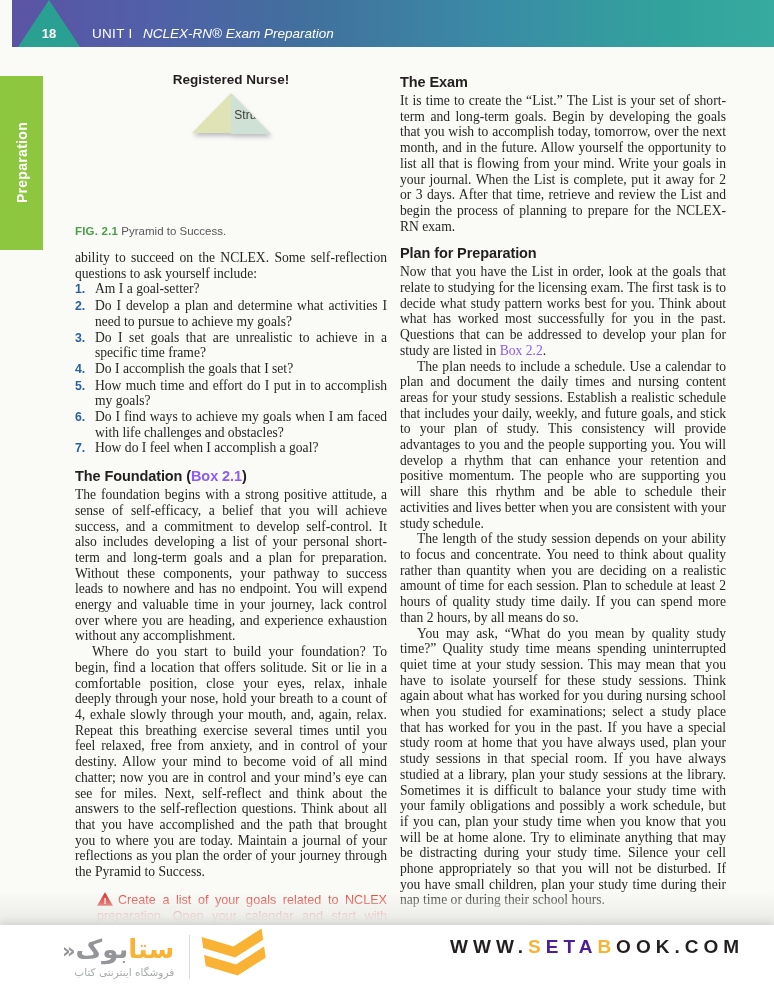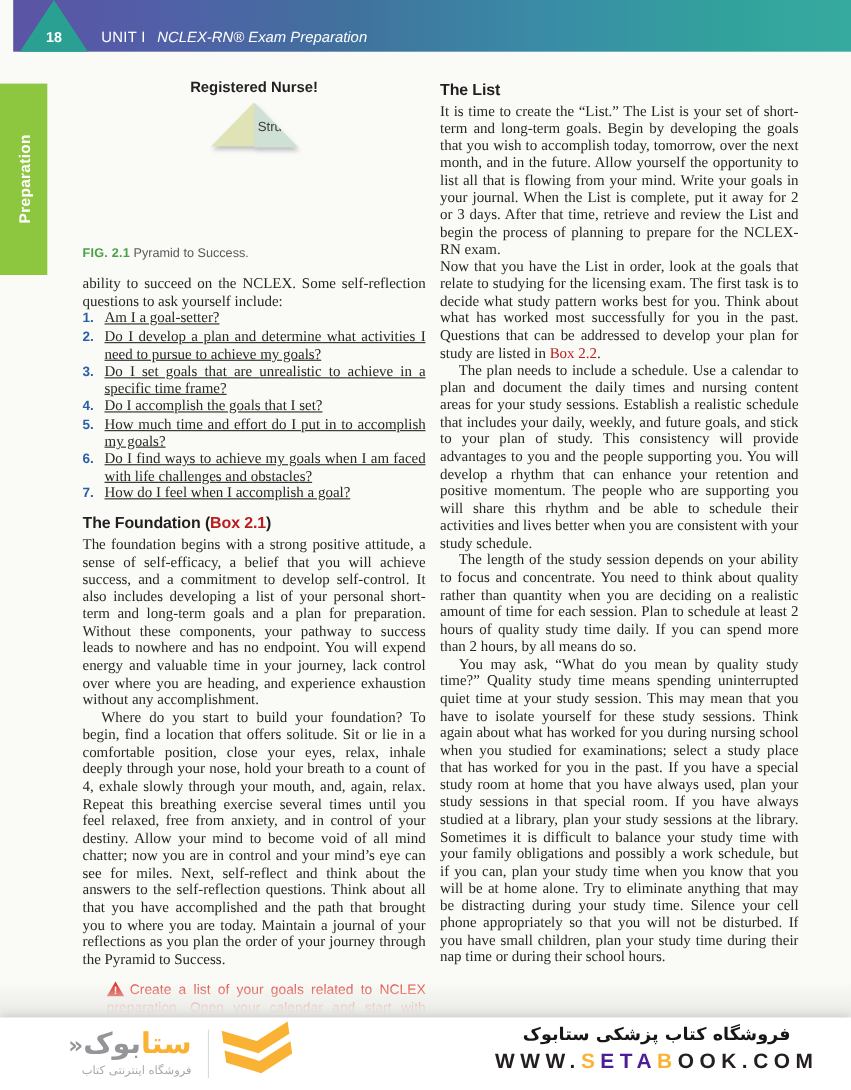--- a/index.html
+++ b/index.html
@@ -48,24 +48,24 @@
     font-family:"Liberation Sans",sans-serif; font-size:11.5px; color:#58595b; }
   .fig-caption .fig-label { color:#4ba046; font-weight:bold; letter-spacing:.2px; }
 
   
   p.body { font-size:13.6px; line-height:15.7px; text-align:justify; }
   .indent { text-indent:17px; }
   .q-list { margin:0 0 1px 0; }
   .q-row { display:flex; font-size:13.6px; line-height:15.7px; }
   .q-num { flex:0 0 20px; color:#2a5fa5; font-weight:bold;
     font-family:"Liberation Sans",sans-serif; font-size:12.3px; padding-top:1px; }
-  .q-text { flex:1; text-align:justify;text-decoration:underline; }
+  .q-text { flex:1; text-align:justify; }
   h3.section-heading { font-family:"Liberation Sans",sans-serif; font-size:14.5px;
     color:#231f20; margin:11px 0 3px; letter-spacing:-.1px; }
-  .box-ref { color:#b91c1c; text-decoration:none; font-weight:inherit; }
+  .box-ref { color:#8b5cf6; text-decoration:none; font-weight:inherit; }
   h3 .box-ref { font-weight:bold; }
 
   
   .note { margin:12px 0 0 22px; font-family:"Liberation Sans",sans-serif;
     font-size:12.6px; line-height:16px; color:#e23b2e; text-align:justify; }
   .warn-icon { display:inline-block; width:16px; height:14px; margin-right:5px; vertical-align:-2px; }
 
   
   .fade-overlay { position:absolute; left:0; top:892px; width:774px; height:33px;
     background:linear-gradient(to bottom, rgba(250,250,247,0) 0%, rgba(236,236,233,.92) 75%, #f2f2f0 100%);
@@ -165,23 +165,24 @@
     <span class="warn-icon">
       <svg viewBox="0 0 20 17" width="16" height="14">
         <path d="M10 0 L20 17 L0 17 Z" fill="#d7281f"></path>
         <text x="10" y="14.5" font-size="12" fill="#ffffff" text-anchor="middle" font-family="Liberation Sans, sans-serif" font-weight="bold">!</text>
       </svg>
     </span><span>Create a list of your goals related to NCLEX preparation. Open your calendar and start with listing your daily goals and what you want to accomplish each day. Your daily goal could be to practice a specific number of ques-</span>
   </div>
 </div>
 
 <div class="col col-right">
-  <h3 class="section-heading" style="margin-top:10px">The List</h3>
+  <h3 class="section-heading" style="margin-top:10px">The Exam</h3>
   <p class="body">It is time to create the “List.” The List is your set of short-term and long-term goals. Begin by developing the goals that you wish to accomplish today, tomorrow, over the next month, and in the future. Allow yourself the opportunity to list all that is flowing from your mind. Write your goals in your journal. When the List is complete, put it away for 2 or 3 days. After that time, retrieve and review the List and begin the process of planning to prepare for the NCLEX-RN exam.</p>
 
+  <h3 class="section-heading">Plan for Preparation</h3>
   <p class="body"><span>Now that you have the List in order, look at the goals that relate to studying for the licensing exam. The first task is to decide what study pattern works best for you. Think about what has worked most successfully for you in the past. Questions that can be addressed to develop your plan for study are listed in </span><a class="box-ref" href="#">Box 2.2</a><span>.</span></p>
   <p class="body indent">The plan needs to include a schedule. Use a calendar to plan and document the daily times and nursing content areas for your study sessions. Establish a realistic schedule that includes your daily, weekly, and future goals, and stick to your plan of study. This consistency will provide advantages to you and the people supporting you. You will develop a rhythm that can enhance your retention and positive momentum. The people who are supporting you will share this rhythm and be able to schedule their activities and lives better when you are consistent with your study schedule.</p>
   <p class="body indent">The length of the study session depends on your ability to focus and concentrate. You need to think about quality rather than quantity when you are deciding on a realistic amount of time for each session. Plan to schedule at least 2 hours of quality study time daily. If you can spend more than 2 hours, by all means do so.</p>
   <p class="body indent">You may ask, “What do you mean by quality study time?” Quality study time means spending uninterrupted quiet time at your study session. This may mean that you have to isolate yourself for these study sessions. Think again about what has worked for you during nursing school when you studied for examinations; select a study place that has worked for you in the past. If you have a special study room at home that you have always used, plan your study sessions in that special room. If you have always studied at a library, plan your study sessions at the library. Sometimes it is difficult to balance your study time with your family obligations and possibly a work schedule, but if you can, plan your study time when you know that you will be at home alone. Try to eliminate anything that may be distracting during your study time. Silence your cell phone appropriately so that you will not be disturbed. If you have small children, plan your study time during their nap time or during their school hours.</p>
 </div>
 
 <div class="fade-overlay"></div>
 
 <div class="footer">
   <div class="logo">
@@ -192,16 +193,15 @@
     <div class="logo-divider"></div>
     <div class="chevrons">
       <svg viewBox="0 0 74 52" width="64" height="46">
         <polygon points="2,0 37,16 72,0 72,13 37,29 2,13" fill="#f9b233"></polygon>
         <polygon points="2,21 37,37 72,21 72,34 37,50 2,34" fill="#f9b233"></polygon>
       </svg>
     </div>
   </div>
 
   <div class="footer-right">
-    <div class="store-title" dir="rtl">فروشگاه کتاب پزشکی ستابوک</div>
     <div class="website" id="website-url"><span style="color: rgb(35, 31, 32);">WWW.</span><span style="color: rgb(249, 178, 51);">S</span><span style="color: #4c1d95;">ETA</span><span style="color: rgb(249, 178, 51);">B</span><span style="color: rgb(35, 31, 32);">OOK.COM</span></div>
   </div>
 </div>
 
 </body></html>

